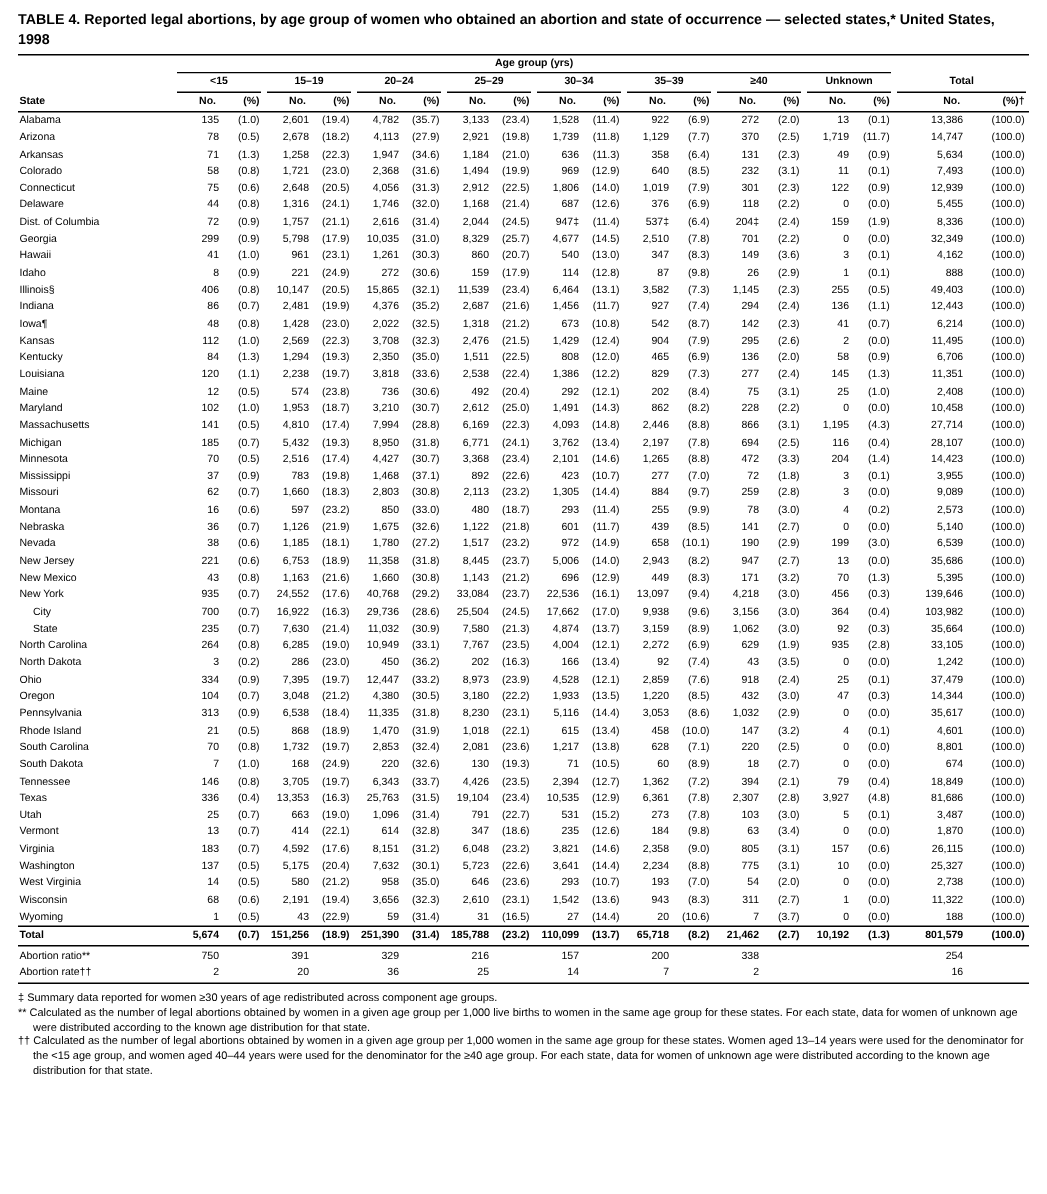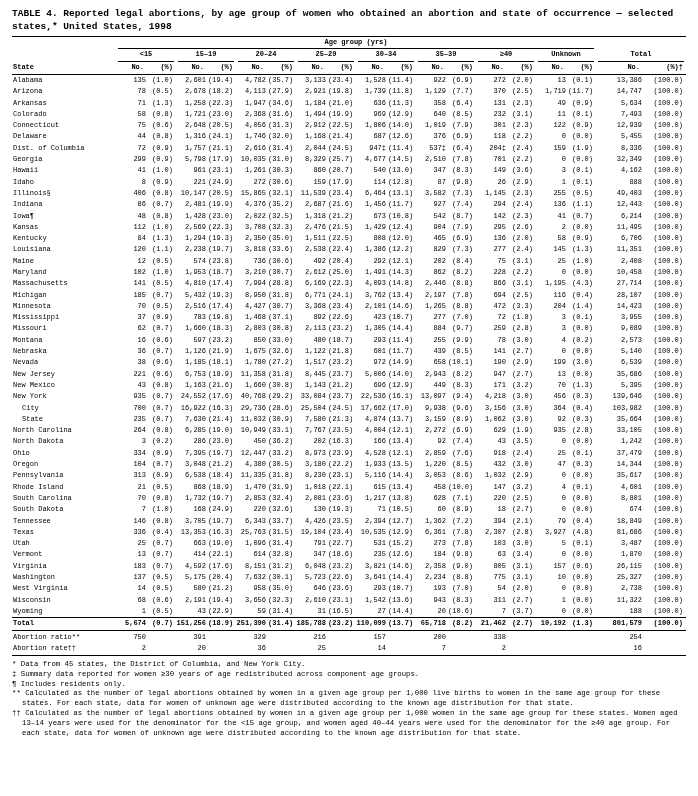--- a/index.html
+++ b/index.html
@@ -2,21 +2,21 @@
 <html><head>
 <meta charset="utf-8">
 <style>
   * { box-sizing: border-box; margin: 0; padding: 0; }
   html, body { background: #fff; }
   body {
     width: 698px; height: 796px; overflow: hidden;
     color: #000;
     font-family: "Liberation Sans", sans-serif;
   }
-  .page { padding: 8px 12px 0 12px; font-family: Liberation Mono, monospace; }
+  .page { padding: 8px 12px 0 12px; }
   .title {
     font-size: 9.5px; font-weight: bold; line-height: 1.32;
     width: 674px;
   }
   table.tbl {
     border-collapse: collapse; table-layout: fixed;
     width: 674px; margin-top: 3px;
     border-top: 1px solid #000;
   }
   th, td {
@@ -1208,20 +1208,18 @@
           <td class="pct"></td>
           <td class="num"></td>
           <td class="pct"></td>
           <td class="num">16</td>
           <td class="pct"></td>
         </tr>
       </tbody>
   </table>
 
   <div class="footnotes" id="footnotes">
-      <div class="footnote"><span class="fn-mark">*</span> Data from 45 states, the District of Columbia, and New York City.</div>
       <div class="footnote"><span class="fn-mark">‡</span> Summary data reported for women ≥30 years of age redistributed across component age groups.</div>
-      <div class="footnote"><span class="fn-mark">¶</span> Includes residents only.</div>
       <div class="footnote"><span class="fn-mark">**</span> Calculated as the number of legal abortions obtained by women in a given age group per 1,000 live births to women in the same age group for these states. For each state, data for women of unknown age were distributed according to the known age distribution for that state.</div>
       <div class="footnote"><span class="fn-mark">††</span> Calculated as the number of legal abortions obtained by women in a given age group per 1,000 women in the same age group for these states. Women aged 13–14 years were used for the denominator for the &lt;15 age group, and women aged 40–44 years were used for the denominator for the ≥40 age group. For each state, data for women of unknown age were distributed according to the known age distribution for that state.</div>
     </div>
 
 </div>
 
 </body></html>

